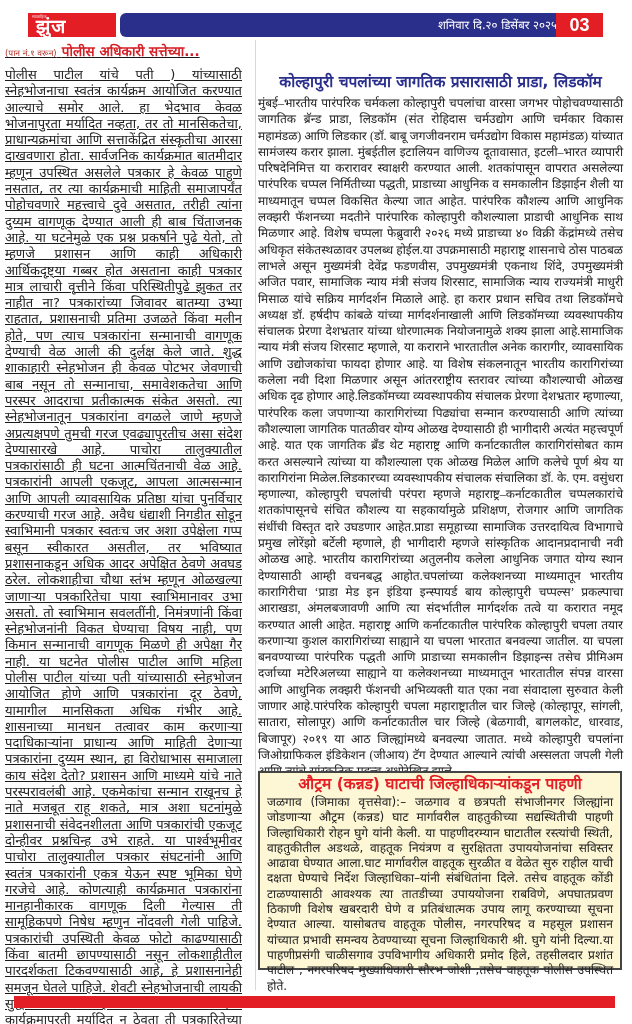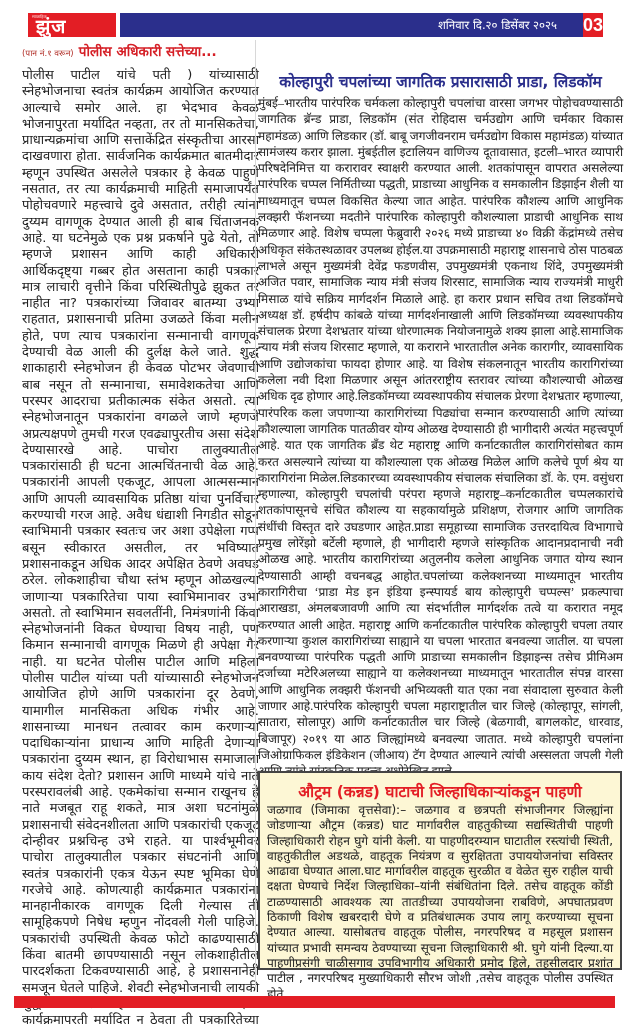--- a/index.html
+++ b/index.html
@@ -4,44 +4,44 @@
 <style>
   * { box-sizing: border-box; margin: 0; padding: 0; }
   html, body { width: 632px; height: 1024px; background: #ffffff; overflow: hidden; }
   body { position: relative; font-family: "DejaVu Sans", sans-serif; color: #1a1a1a; }
 
   
   .masthead { position: absolute; left: 28px; top: 13px; width: 605px; height: 24px; }
   .logo { position: absolute; left: 0; top: 0; width: 88px; height: 24px; background: #e31e25; color: #fff; overflow: hidden; }
   .logo .logo-small { position: absolute; left: 4px; top: 1px; font-size: 4px; line-height: 5px; color: #ffe9e9; }
   .logo .logo-main { position: absolute; left: 8px; top: 1px; font-size: 19px; font-weight: bold; line-height: 24px; letter-spacing: 1px; }
-  .top-bar { position: absolute; left: 92px; top: 0; width: 483px; height: 24px; background: #2b2f8c; }
+  .top-bar { position: absolute; left: 92px; top: 0; width: 483px; height: 24px; background: #2b2f8c; border-radius: 6px; }
   .date { position: absolute; right: 46px; top: 3px; font-size: 11.5px; color: #ffffff; line-height: 18px; }
-  .page-no { position: absolute; right: 0; top: 0; width: 20px; height: 24px; background: #e31e25; color: #fff; font-family: "Liberation Sans", sans-serif; font-weight: bold; font-size: 18px; text-align: center; line-height: 24px; }
+  .page-no { position: absolute; right: 0; top: 0; width: 47px; height: 24px; background: #e31e25; color: #fff; font-family: "Liberation Sans", sans-serif; font-weight: bold; font-size: 18px; text-align: center; line-height: 24px; }
 
   
-  .left-col { position: absolute; left: 22px; top: 40px; width: 237px; height: 955px; }
+  .left-col { position: absolute; left: 5px; top: 40px; width: 237px; height: 955px; text-decoration: underline; }
   .left-head { white-space: nowrap; height: 22px; line-height: 22px; }
   .left-head .kicker { font-size: 8.5px; color: #b2312a; }
   .left-head .headline { font-size: 13.5px; font-weight: bold; color: #d51f26; }
   .left-text { font-size: 13px; line-height: 16.3px; text-align: justify; color: #222; margin-top: 5px; }
 
   .col-divider { position: absolute; left: 255px; top: 40px; width: 1px; height: 950px; background: #d8d8d8; }
 
   
   .right-col { position: absolute; left: 258px; top: 38px; width: 365px; margin-top: 33px; }
   .main-headline { text-align: center; color: #2b2f8c; font-weight: bold; }
   .main-headline .hl1 { font-size: 15.5px; line-height: 22px; white-space: nowrap; }
   .main-headline .hl2 { font-size: 15.5px; line-height: 21px; }
   .main-headline .hl3 { font-size: 16.5px; line-height: 23px; }
   .right-text { font-size: 12px; line-height: 16.3px; text-align: justify; color: #222; margin-top: 2px; font-family: Liberation Serif, serif; }
 
   
   .news-box { position: absolute; left: 258px; top: 771px; width: 364px; height: 199px; background: #fdf7d5; border: 2px solid #444; }
-  .news-box .box-head { text-align: center; color: #e31e25; font-weight: bold; font-size: 15.5px; line-height: 22px; white-space: nowrap; margin-top: 8px; }
+  .news-box .box-head { text-align: center; color: #e31e25; font-weight: bold; font-size: 15.5px; line-height: 22px; white-space: nowrap; }
   .news-box .box-text { padding: 0 7px; font-size: 12px; line-height: 15.3px; text-align: justify; color: #222; }
 
   
   .bottom-bar-left { position: absolute; left: 14px; top: 996px; width: 241px; height: 12px; background: #e31e25; }
   .bottom-bar-right { position: absolute; left: 255px; top: 996px; width: 360px; height: 12px; background: #e31e25; }
 </style>
 </head>
 <body>
 
 <header class="masthead">

